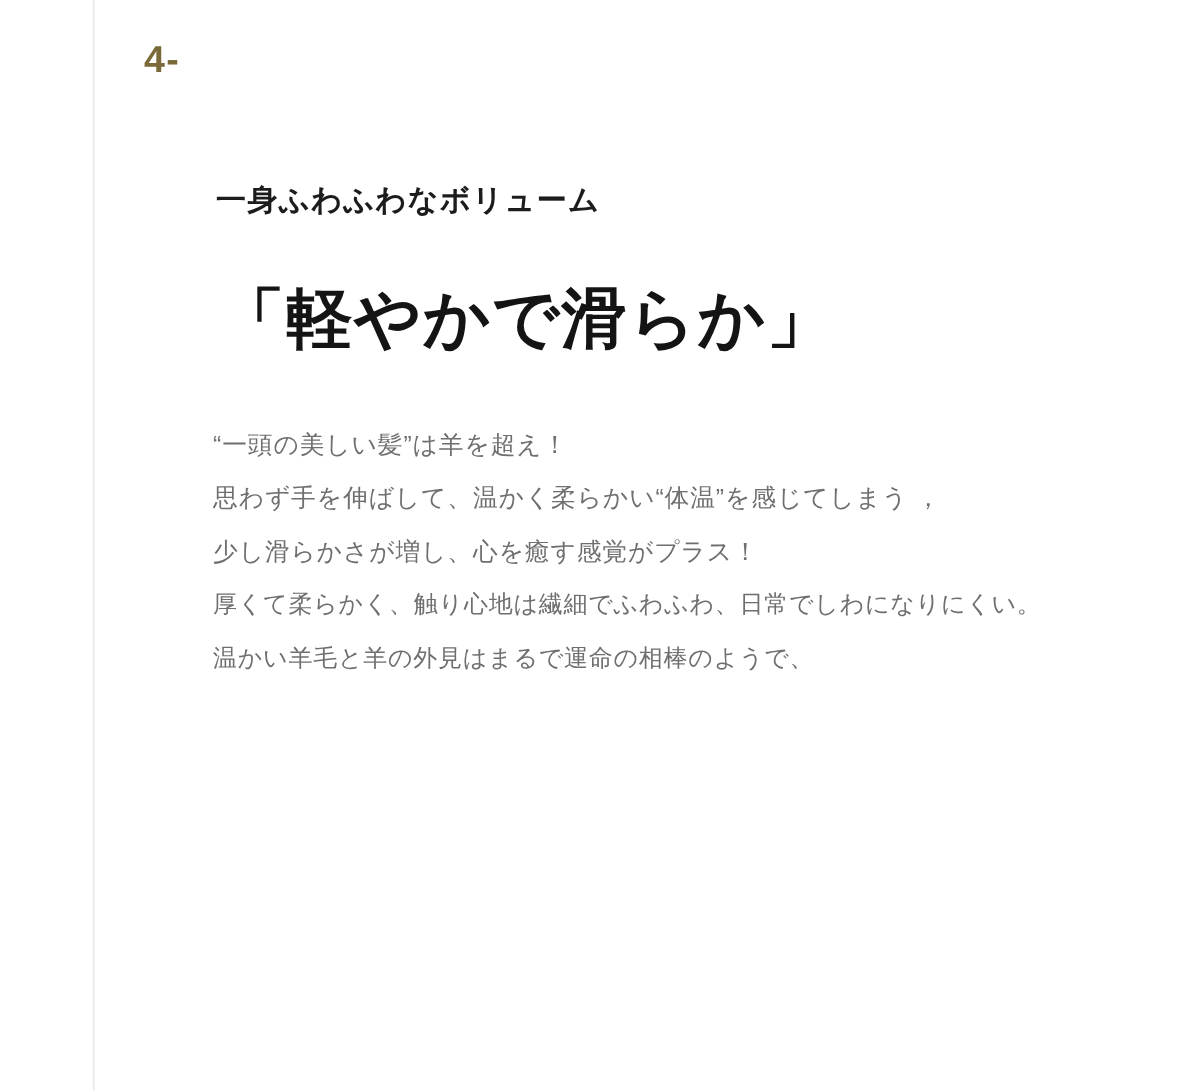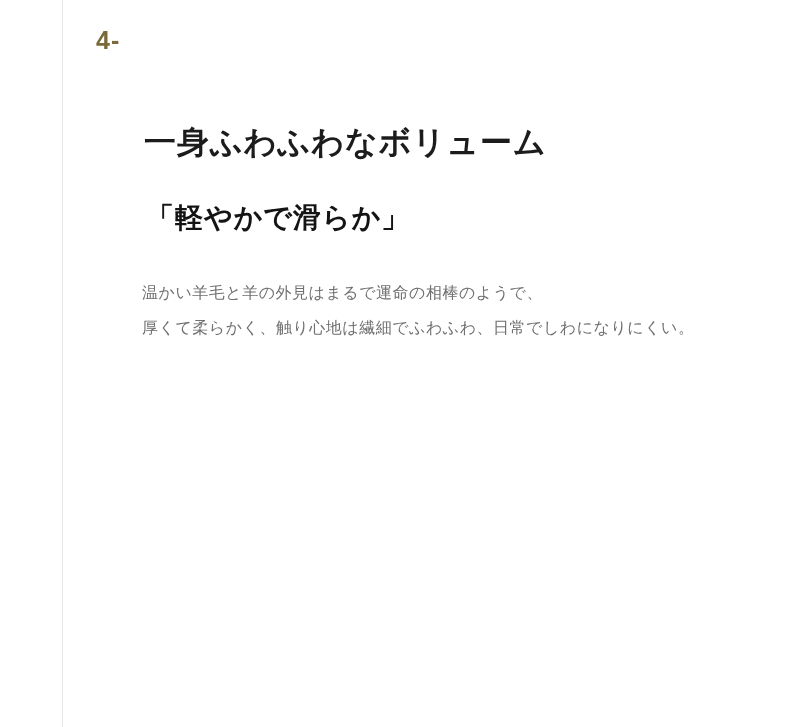--- a/index.html
+++ b/index.html
@@ -39,29 +39,29 @@
     letter-spacing: 1px;
     line-height: 1;
   }
   .content {
     position: absolute;
     left: 138px;
     top: 122px;
     width: 620px;
   }
   .headline-1 {
-    font-size: 32px;
+    font-size: 20px;
     font-weight: bold;
     color: #1c1c1c;
     letter-spacing: 1px;
     line-height: 1.25;
     margin: 0 0 38px 6px;
   }
   .headline-2 {
-    font-size: 28px;
+    font-size: 44px;
     font-weight: bold;
     color: #141414;
     letter-spacing: 1px;
     line-height: 1.25;
     margin: 0 0 40px 8px;
   }
   .lead-block {
     margin: 0 0 0 4px;
   }
   .lead-line {
@@ -98,21 +98,26 @@
   <div class="gutter-rule"></div>
 
   <div class="section-number">4-</div>
 
   <div class="content">
 
     <h1 class="headline-1">一身ふわふわなボリューム</h1>
 
     <h2 class="headline-2">「軽やかで滑らか」</h2>
 
+    <div class="lead-block">
+      <div class="lead-line">“一頭の美しい髪”は羊を超え！</div>
+      <div class="lead-line">思わず手を伸ばして、温かく柔らかい“体温”を感じてしまう ，</div>
+      <div class="lead-line">少し滑らかさが増し、心を癒す感覚がプラス！</div>
+    </div>
 
 
     <div class="body-block">
+      <div class="body-line">厚くて柔らかく、触り心地は繊細でふわふわ、日常でしわになりにくい。</div>
       <div class="body-line">温かい羊毛と羊の外見はまるで運命の相棒のようで、</div>
-      <div class="body-line">厚くて柔らかく、触り心地は繊細でふわふわ、日常でしわになりにくい。</div>
     </div>
 
   </div>
 </div>
 
 </body></html>

